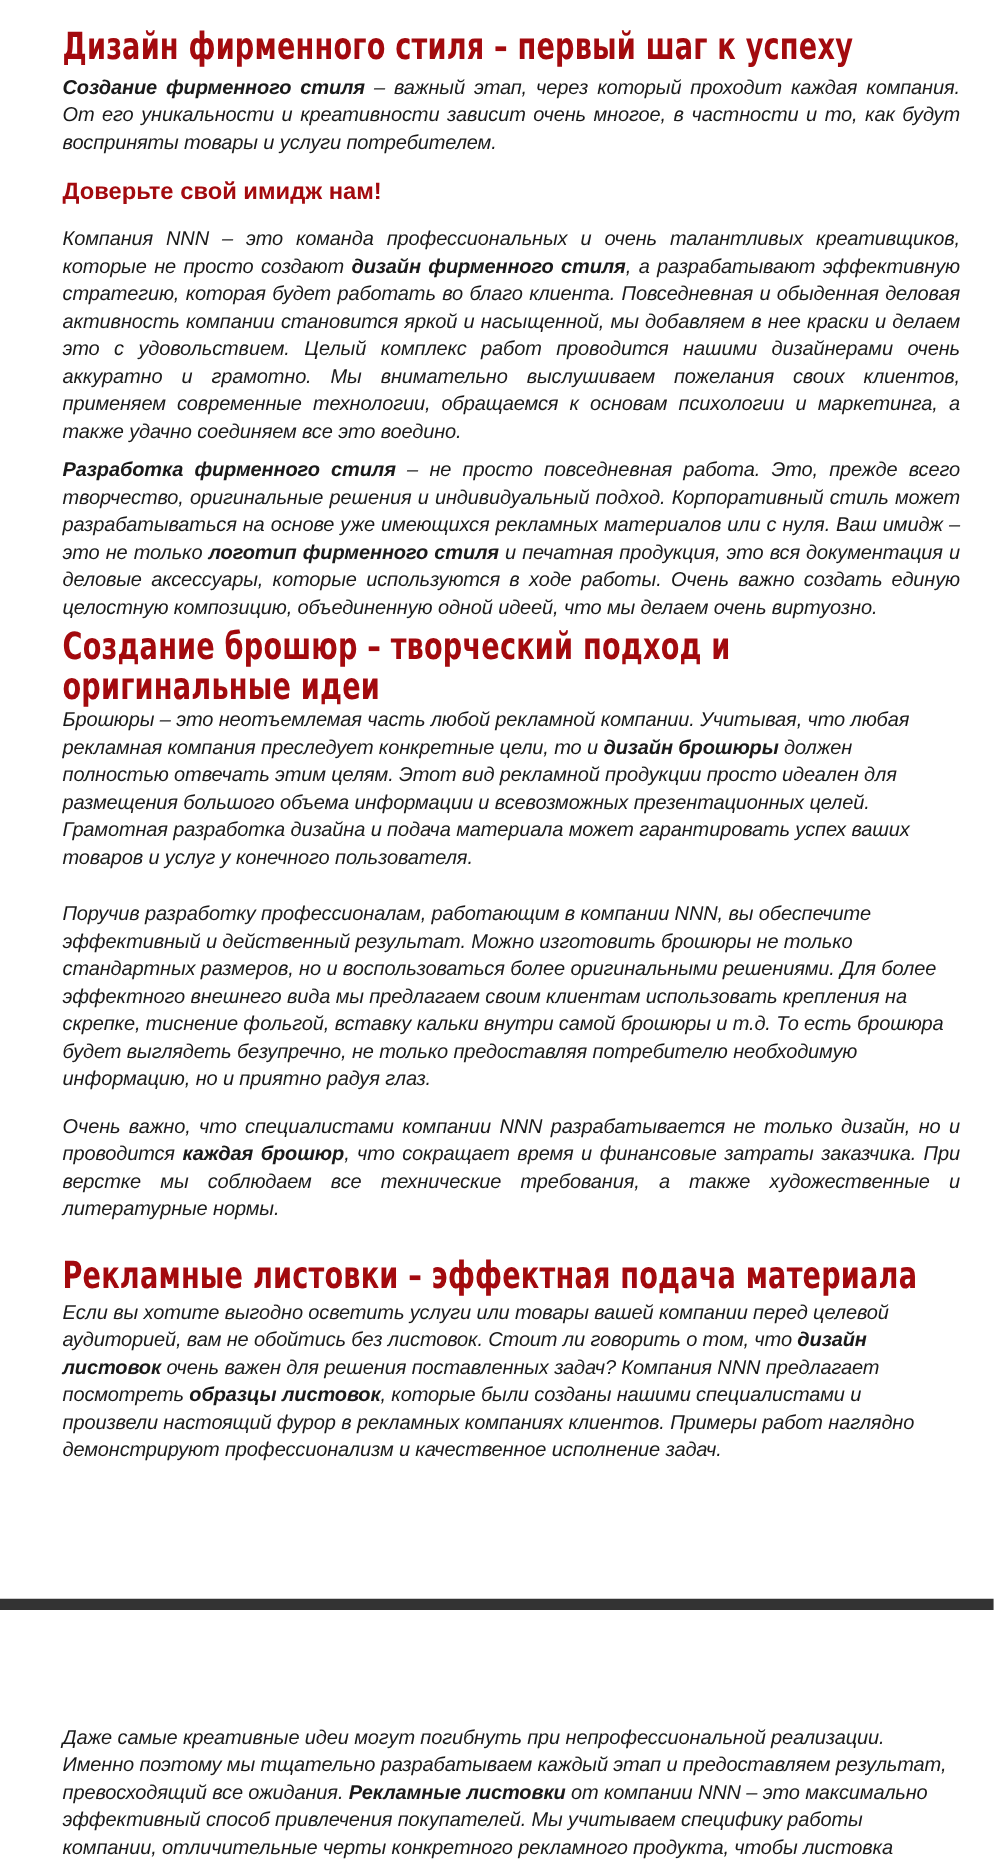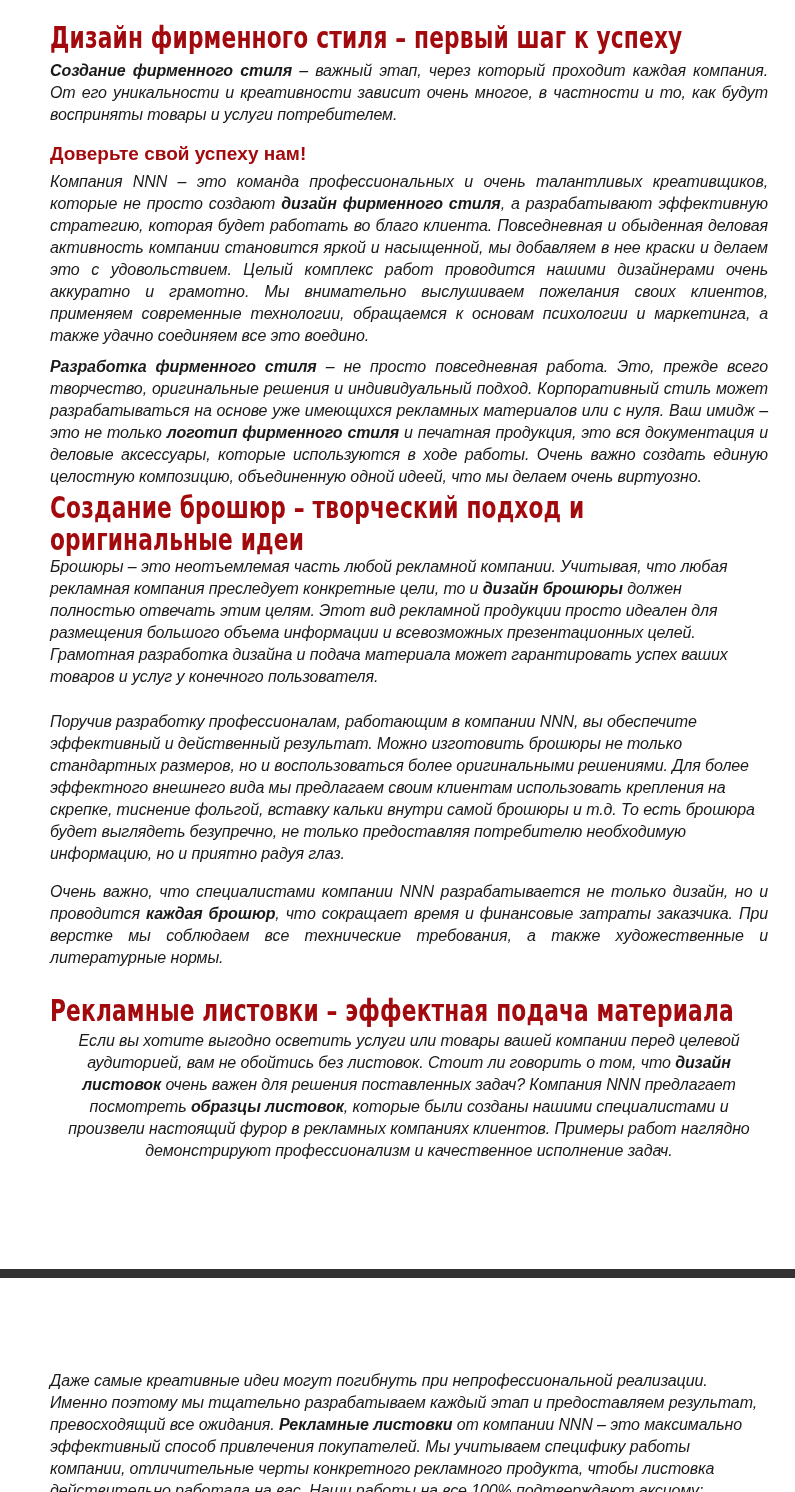--- a/index.html
+++ b/index.html
@@ -56,46 +56,46 @@
     font-size:16px;
     line-height:22px;
     letter-spacing:-0.1px;
     color:var(--ink);
     font-style:italic;
   }
   p b{font-weight:700;color:var(--ink);}
   .just{text-align:justify;}
   .left{text-align:left;}
   .m-p1{margin-top:6px;}
-  .m-p2{margin-top:5px;}
+  .m-p2{margin-top:15px;}
   .m-p3{margin-top:9px;}
   .m-p4{margin-top:0;}
   .m-p5{margin-top:23px;}
   .m-p6{margin-top:16px;}
-  .m-p7{margin-top:3px;text-align:center;}
+  .m-p7{margin-top:3px;}
   .m-p8{margin-top:92px;}
   .divider{
     width:795px;
     height:9px;
     background:var(--bar);
     margin:107px 0 0;
   }
 </style>
 </head>
 <body>
 
 <div class="page">
 
   <div class="content">
 
     <h1 class="h-big h1-pos">Дизайн фирменного стиля – первый шаг к успеху</h1>
 
     <p class="just m-p1"><b>Создание фирменного стиля</b><span> – важный этап, через который проходит каждая компания. От его уникальности и креативности зависит очень многое, в частности и то, как будут восприняты товары и услуги потребителем.</span></p>
 
-    <h3 class="h-sub">Доверьте свой успеху нам!</h3>
+    <h3 class="h-sub">Доверьте свой имидж нам!</h3>
 
     <p class="just m-p2"><span>Компания NNN – это команда профессиональных и очень талантливых креативщиков, которые не просто создают </span><b>дизайн фирменного стиля</b><span>, а разрабатывают эффективную стратегию, которая будет работать во благо клиента. Повседневная и обыденная деловая активность компании становится яркой и насыщенной, мы добавляем в нее краски и делаем это с удовольствием. Целый комплекс работ проводится нашими дизайнерами очень аккуратно и грамотно. Мы внимательно выслушиваем пожелания своих клиентов, применяем современные технологии, обращаемся к основам психологии и маркетинга, а также удачно соединяем все это воедино.</span></p>
 
     <p class="just m-p3"><b>Разработка фирменного стиля</b><span> – не просто повседневная работа. Это, прежде всего творчество, оригинальные решения и индивидуальный подход. Корпоративный стиль может разрабатываться на основе уже имеющихся рекламных материалов или с нуля. Ваш имидж – это не только </span><b>логотип фирменного стиля</b><span> и печатная продукция, это вся документация и деловые аксессуары, которые используются в ходе работы. Очень важно создать единую целостную композицию, объединенную одной идеей, что мы делаем очень виртуозно.</span></p>
 
     <h2 class="h-big h2a-pos">Создание брошюр – творческий подход и оригинальные идеи</h2>
 
     <p class="left m-p4"><span>Брошюры – это неотъемлемая часть любой рекламной компании. Учитывая, что любая рекламная компания преследует конкретные цели, то и </span><b>дизайн брошюры</b><span> должен полностью отвечать этим целям. Этот вид рекламной продукции просто идеален для размещения большого объема информации и всевозможных презентационных целей. Грамотная разработка дизайна и подача материала может гарантировать успех ваших товаров и услуг у конечного пользователя.</span></p>
 
     <p class="left m-p5"><span>Поручив разработку профессионалам, работающим в компании NNN, вы обеспечите эффективный и действенный результат. Можно изготовить брошюры не только стандартных размеров, но и воспользоваться более оригинальными решениями. Для более эффектного внешнего вида мы предлагаем своим клиентам использовать крепления на скрепке, тиснение фольгой, вставку кальки внутри самой брошюры и т.д. То есть брошюра будет выглядеть безупречно, не только предоставляя потребителю необходимую информацию, но и приятно радуя глаз.</span></p>

